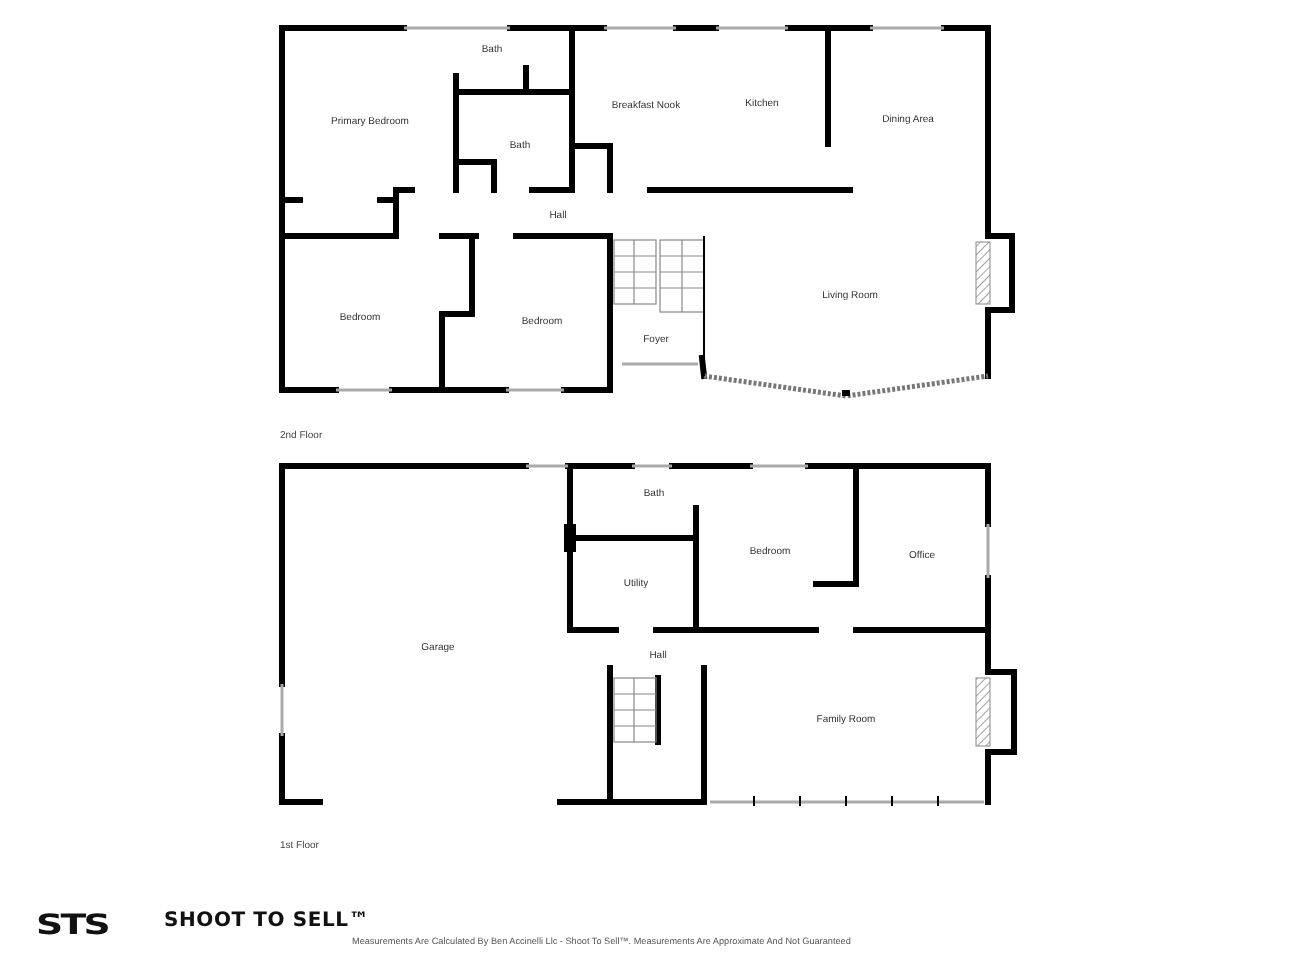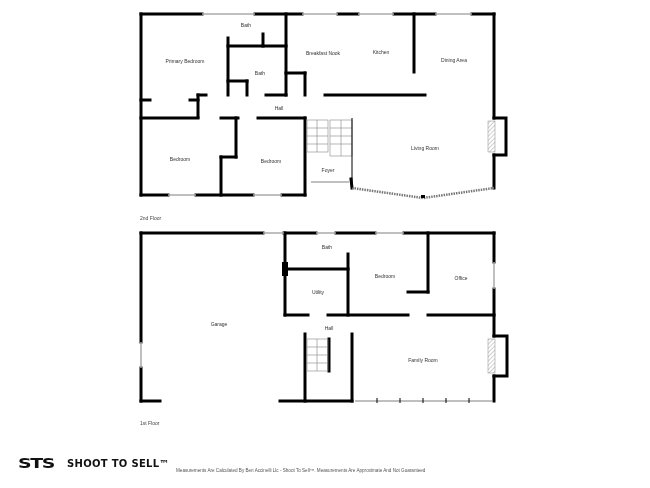--- a/index.html
+++ b/index.html
@@ -1,20 +1,20 @@
 <!DOCTYPE html>
 <html><head>
 <meta charset="utf-8">
 <style>
   html, body { margin: 0; padding: 0; background: #ffffff; }
   body { width: 650px; height: 488px; position: relative; overflow: hidden; font-family: "Liberation Sans", sans-serif; }
   #plan { position: absolute; left: 0; top: 0; width: 650px; height: 488px; }
   .room-label { position: absolute; font-size: 5px; color: #333333; white-space: nowrap; transform: translate(-50%, -50%); font-family: "Liberation Sans", sans-serif; }
   .floor-label { position: absolute; font-size: 5px; color: #444444; white-space: nowrap; font-family: "Liberation Sans", sans-serif; }
-  .logo { position: absolute; left: 18px; top: 455px; display: flex; align-items: center; gap: 9px; }
+  .logo { position: absolute; left: 18px; top: 455px; display: flex; align-items: flex-start; gap: 24px; }
   .logo-mark { font-family: "DejaVu Sans", sans-serif; font-weight: bold; font-size: 14px; letter-spacing: -1px; color: #111111; transform: scaleX(1.35); transform-origin: left center; width: 40px; }
   .logo-text { font-family: "DejaVu Sans", sans-serif; font-weight: bold; font-size: 10px; color: #111111; letter-spacing: 0.3px; }
   .disclaimer { position: absolute; left: 176px; top: 468px; font-size: 4.6px; color: #555555; white-space: nowrap; font-family: "Liberation Sans", sans-serif; }
 </style>
 </head>
 <body>
 
 <svg id="plan" viewBox="0 0 650 488" xmlns="http://www.w3.org/2000/svg">
   <defs>
     <pattern id="hatch" width="3" height="3" patternUnits="userSpaceOnUse" patternTransform="rotate(45)">

